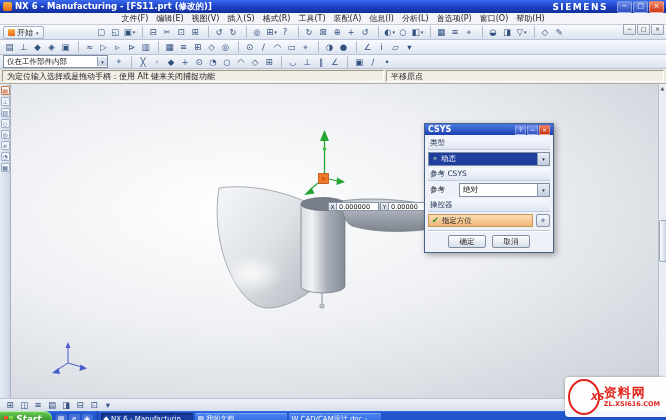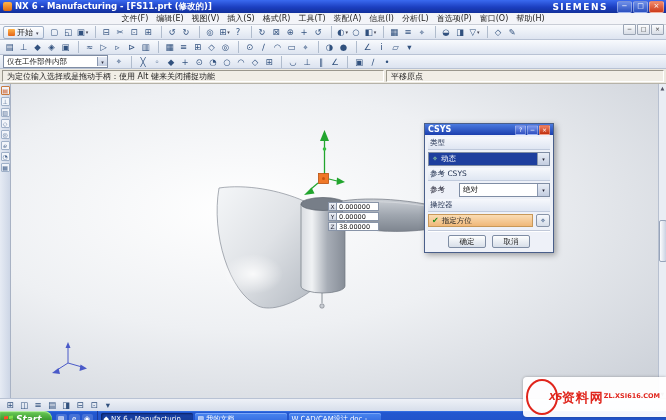--- a/index.html
+++ b/index.html
@@ -17,21 +17,21 @@
   .winbtn.close{background:linear-gradient(#f0886a,#cc3a1a);}
   
   .menubar{height:11px;background:#f3f4f8;border-bottom:1px solid #c9cdd6;display:flex;align-items:center;padding:0 2px;flex-direction:column;}
   .menus{display:flex;align-items:center;}
   .menuitem{padding:0 4px;font-size:8px;color:#1c1c1c;white-space:nowrap;}
   .mdi{margin-left:auto;display:flex;gap:1px;}
   .mdibtn{width:11px;height:9px;background:linear-gradient(#fcfdfe,#d8dde6);border:1px solid #9aa4b4;
           font-size:6px;line-height:8px;text-align:center;color:#333;border-radius:1px;}
   
   .toolbar{height:14px;background:linear-gradient(#f8fafd,#dde4f0);border-bottom:1px solid #b8c2d4;
-           display:flex;align-items:flex-end;padding:0 3px;}
+           display:flex;align-items:flex-end;padding:0 3px;gap:47px;}
   .ticons{display:flex;align-items:center;height:100%;}
   .ticon{min-width:14px;height:12px;display:inline-flex;align-items:center;justify-content:center;
          color:#31517e;font-size:8.5px;border-radius:2px;flex:none;}
   .ticon.gap{margin-left:5px;border-left:1px solid #b0bccd;padding-left:4px;border-radius:0;}
   .ticon i,.cico,.tico,.check{font-style:normal;}
   .dd{font-size:5px;color:#445;margin-left:1px;font-weight:normal;}
   .startbtn{display:inline-flex;align-items:center;gap:2px;border:1px solid #9fb0c8;
             background:linear-gradient(#fff,#dfe6f2);padding:0 4px;height:11px;font-size:8px;color:#222;
             border-radius:2px;margin-right:4px;flex:none;}
   .orange-dot{width:7px;height:7px;background:linear-gradient(#ffb347,#e2641a);border-radius:1px;}
@@ -55,21 +55,21 @@
   .rtab{width:9px;height:9px;display:flex;align-items:center;justify-content:center;font-size:6px;color:#44618c;
         background:#f2f5fa;border:1px solid #9fb0c8;border-radius:1px;box-sizing:border-box;}
   .rtab.hot{color:#c84a10;border-color:#c87a40;}
   .viewport{position:relative;flex:1;overflow:hidden;
             background:radial-gradient(ellipse at 35% 40%,#ffffff 0%,#eef0f3 45%,#c9ced6 100%);}
   .model{position:absolute;left:0;top:0;}
   .vscroll{width:8px;background:#e9edf4;border-left:1px solid #b7c0d0;display:flex;flex-direction:column;
            align-items:center;justify-content:space-between;font-size:5px;color:#556;flex:none;padding:1px 0;box-sizing:border-box;}
   .vthumb{width:6px;height:40px;background:linear-gradient(90deg,#fdfdfe,#c9d2e2);border:1px solid #97a4ba;border-radius:2px;}
   
-  .coords{position:absolute;left:317px;top:118px;display:flex;flex-direction:column;gap:1px;}
+  .coords{position:absolute;left:317px;top:118px;display:flex;flex-direction:row;gap:1px;}
   .crow{display:flex;height:9px;}
   .axl{width:9px;background:linear-gradient(#eef1f6,#cfd6e2);border:1px solid #8894a8;font-size:6px;
        display:flex;align-items:center;justify-content:center;color:#223;box-sizing:border-box;}
   .axv{width:42px;background:#fff;border:1px solid #8894a8;border-left:none;font-size:6.5px;
        display:flex;align-items:center;padding-left:2px;color:#111;box-sizing:border-box;}
   
   .dialog{position:absolute;left:424px;top:95px;width:128px;background:#eef1f8;border:1px solid #4a5f8a;
           box-shadow:2px 2px 6px rgba(0,0,0,.35);z-index:5;margin-top:28px;}
   .dlg-title{height:11px;background:linear-gradient(#4a7ae0,#1c3fae);display:flex;align-items:center;
              padding:0 3px;color:#fff;font-size:8px;font-weight:bold;}
@@ -118,21 +118,21 @@
            color:#fff;font-size:7px;white-space:nowrap;overflow:hidden;flex:none;}
   .taskbtn.active{background:linear-gradient(#1a42a8,#12368c);box-shadow:inset 1px 1px 2px #0a2060;}
   .tico{font-size:7px;flex:none;}
   .tlabel{overflow:hidden;text-overflow:ellipsis;}
   
   .watermark{position:absolute;right:0;bottom:3px;display:flex;align-items:center;gap:4px;
              background:rgba(255,255,255,.95);padding:2px 6px 2px 3px;border-radius:4px 0 0 4px;
              box-shadow:0 0 3px rgba(0,0,0,.3);z-index:9;}
   .wlogo{width:20px;height:36px;border:2px solid #e0251c;border-radius:50%;color:#e0251c;font-weight:bold;
          font-style:italic;font-size:9px;display:flex;align-items:center;justify-content:center;box-sizing:border-box;padding-left:28px;}
-  .wtext{display:flex;flex-direction:row;line-height:1;}
+  .wtext{display:flex;flex-direction:column;line-height:1;}
   .wname{color:#e0251c;font-size:13px;font-weight:bold;letter-spacing:1px;}
   .wurl{color:#e0251c;font-size:6.5px;font-weight:bold;margin-top:2px;}
 </style>
 </head>
 <body>
 
 <div class="screen">
 
   <div class="titlebar">
     <span class="appicon"></span>

